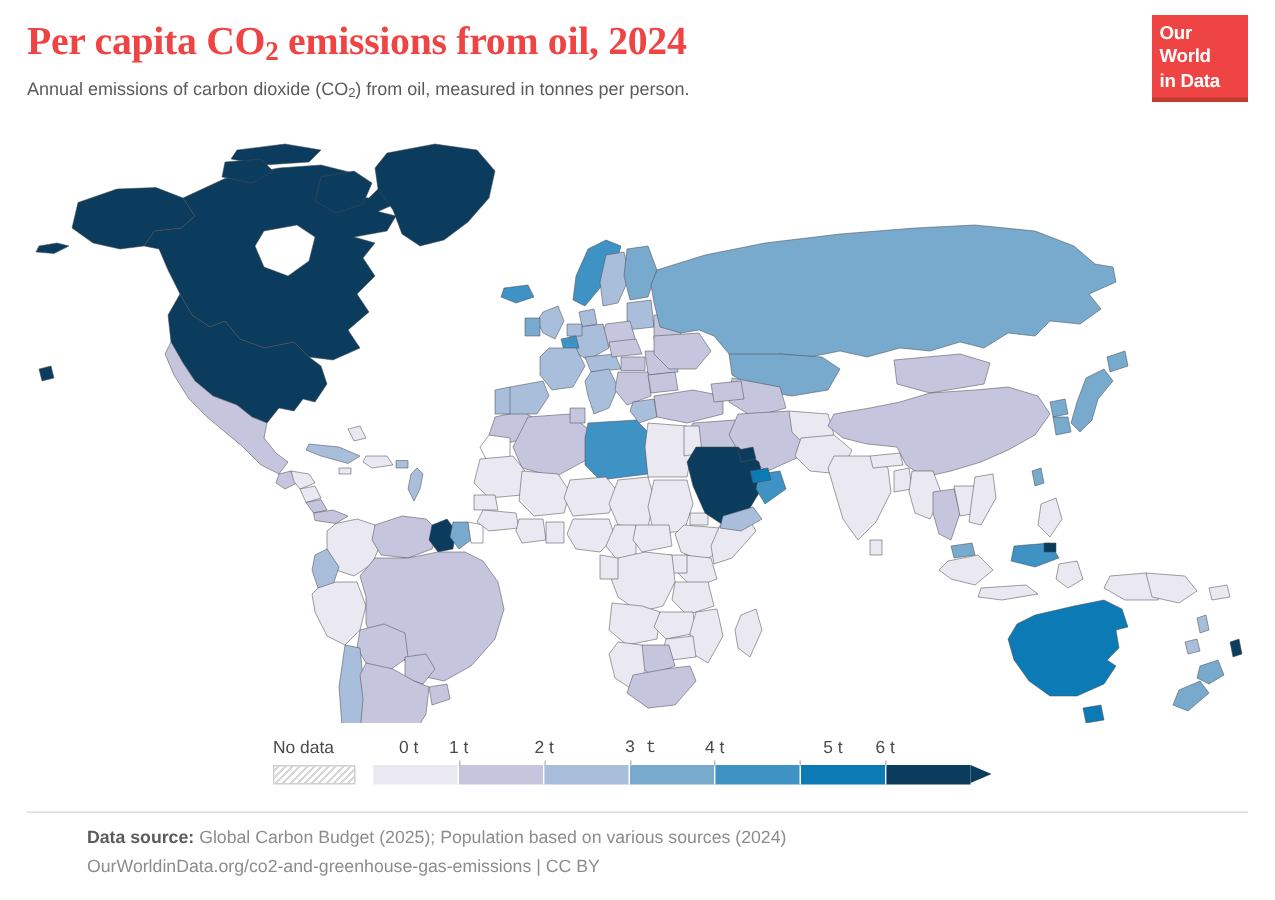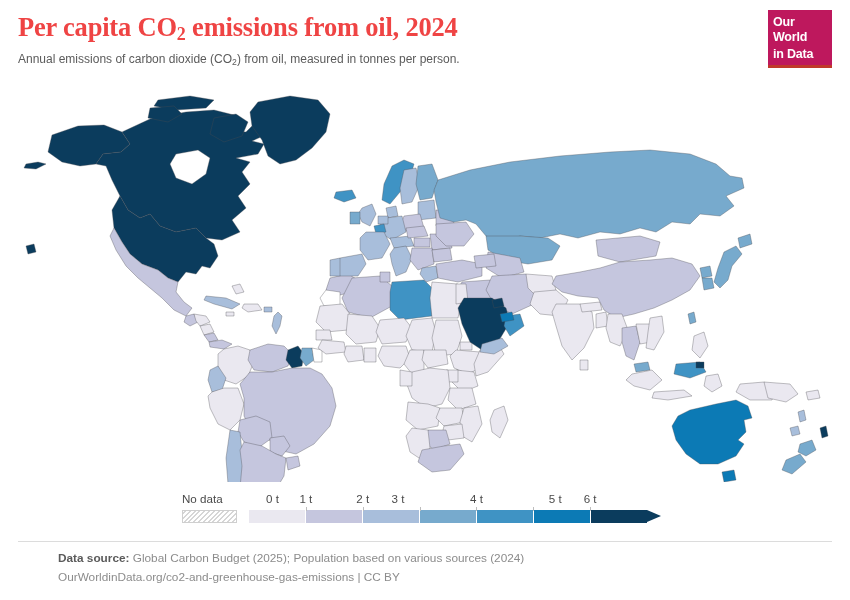--- a/index.html
+++ b/index.html
@@ -33,21 +33,21 @@
     line-height:1.35;
     font-weight:400;
     white-space:nowrap;
   }
   .subtitle sub{font-size:0.72em;vertical-align:-0.2em;}
 
   
   .logo{
     position:absolute;right:18px;top:10px;
     width:64px;
-    background:#be185d;
+    background:#ef4444;
     padding:5px 5px 0 5px;
     box-sizing:border-box;
     border-bottom:3px solid #c0392b;
   }
   .logo-line{
     color:#ffffff;
     font-family:"Liberation Sans", sans-serif;
     font-size:12.5px;
     font-weight:700;
     line-height:1.18;
@@ -313,21 +313,21 @@
           </div>
         <div class="ramp-arrow" style="border-left-color: rgb(11, 60, 93);"></div>
       </div>
 
       <div id="legend-ticks">
           <span class="tick" style="left: 249px; padding-left: 47px;">0 t</span>
           <span class="tick" style="left: 305.857px;">1 t</span>
           <span class="tickmark" style="left: 305.857px;"></span>
           <span class="tick" style="left: 362.714px;">2 t</span>
           <span class="tickmark" style="left: 362.714px;"></span>
-          <span class="tick" style="left: 398px;">3 t</span>
+          <span class="tick" style="left: 427px; font-family: Liberation Mono, monospace;">3 t</span>
           <span class="tickmark" style="left: 419.571px;"></span>
           <span class="tick" style="left: 476.429px;">4 t</span>
           <span class="tickmark" style="left: 476.429px;"></span>
           <span class="tick" style="left: 533.286px; padding-left: 44px;">5 t</span>
           <span class="tickmark" style="left: 533.286px;"></span>
           <span class="tick" style="left: 590.143px;">6 t</span>
           <span class="tickmark" style="left: 590.143px;"></span>
         </div>
     </div>
   </div>

